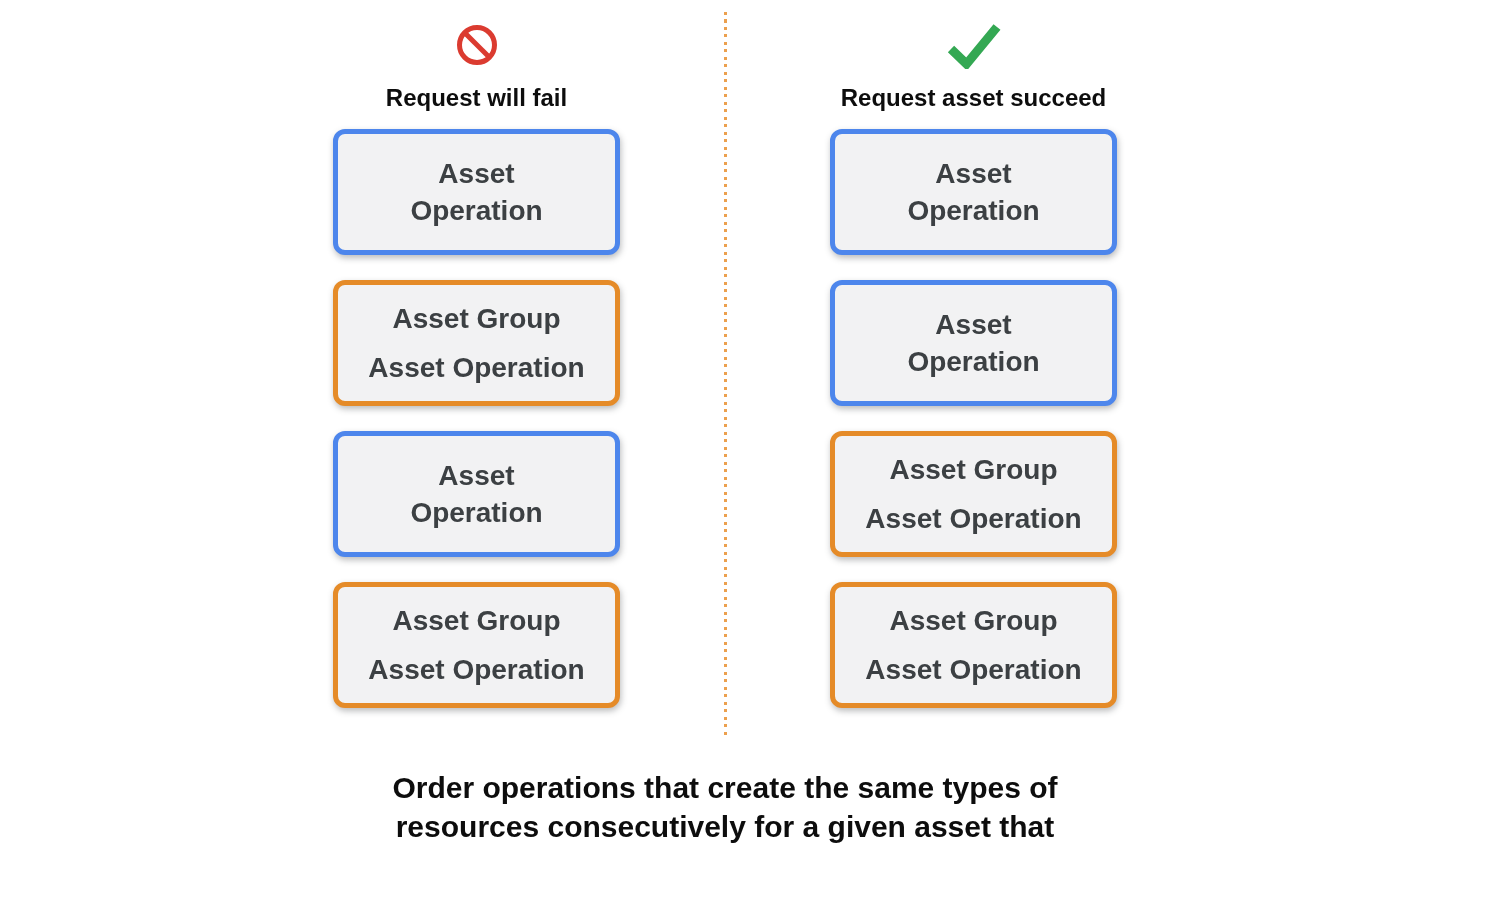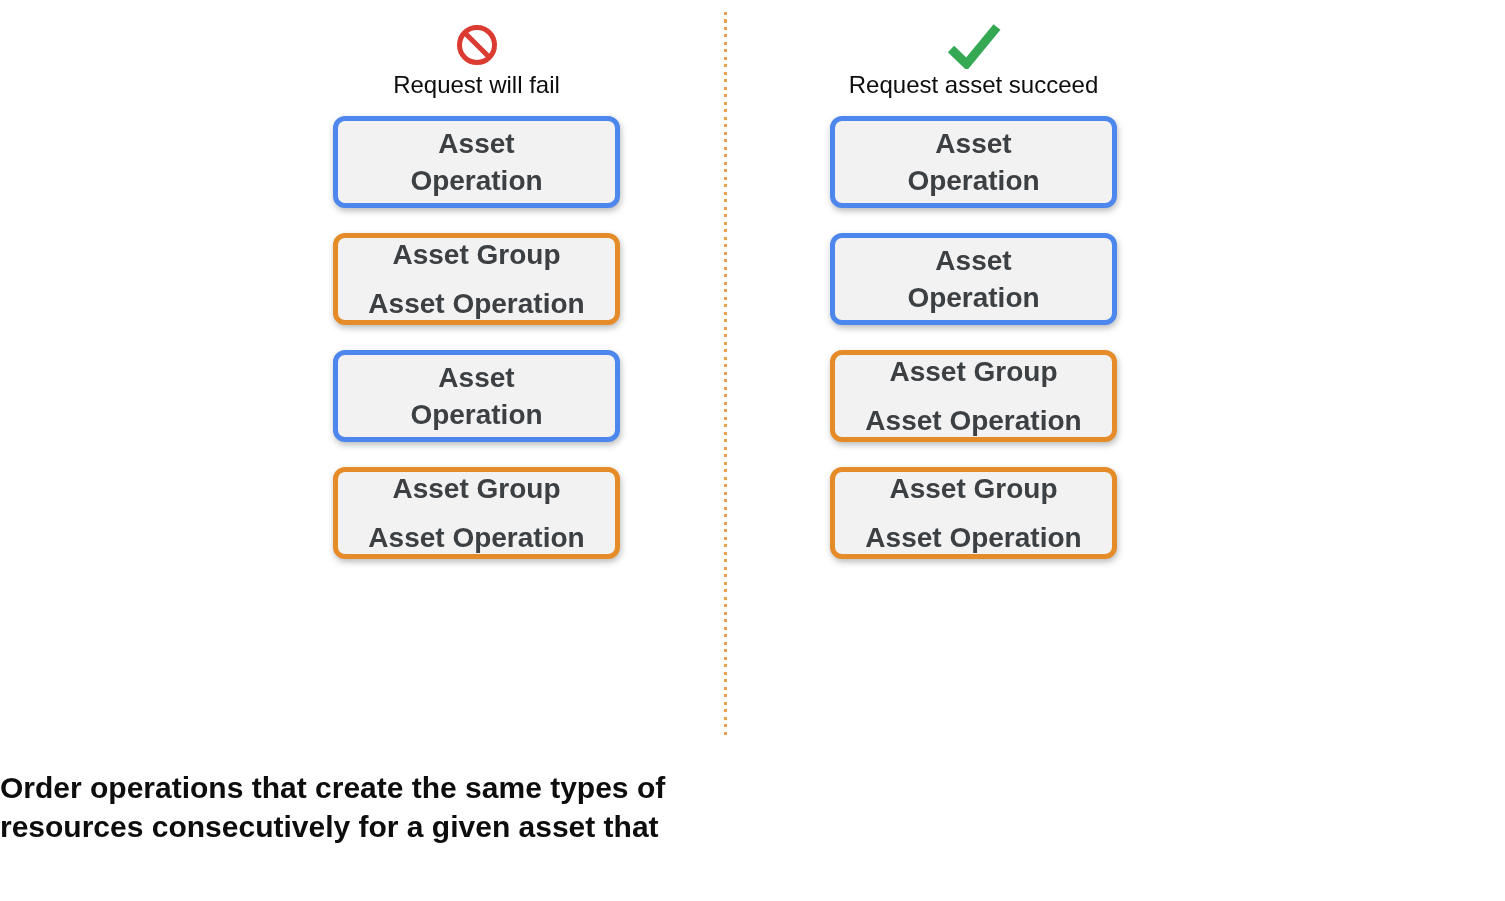--- a/index.html
+++ b/index.html
@@ -29,33 +29,33 @@
   .column.right { left: 830px; }
 
   .col-icon {
     height: 46px;
     display: flex;
     align-items: center;
     justify-content: center;
   }
   .col-title {
     font-size: 24px;
-    font-weight: normal;
+    font-weight: bold;
     color: #0d0d0d;
     line-height: 28px;
-    margin-top: 3px;
+    margin-top: 16px;
     margin-bottom: 17px;
     white-space: nowrap;
   }
 
   
   .op-box {
     box-sizing: border-box;
     width: 287px;
-    height: 92px;
+    height: 126px;
     margin-bottom: 25px;
     border-radius: 12px;
     background: #f2f2f3;
     border: 5px solid transparent;
     display: flex;
     flex-direction: column;
     align-items: center;
     justify-content: center;
     box-shadow: 1px 3px 6px rgba(60, 64, 67, 0.35);
   }
@@ -82,21 +82,21 @@
       transparent 3px, transparent 7.5px
     );
   }
 
   
   .caption {
     position: absolute;
     left: 0;
     top: 768px;
     width: 1450px;
-    text-align: left;
+    text-align: center;
     font-size: 30px;
     font-weight: bold;
     color: #0d0d0d;
     line-height: 39px;
   }
 </style>
 </head>
 <body>
 
 <div class="canvas">

